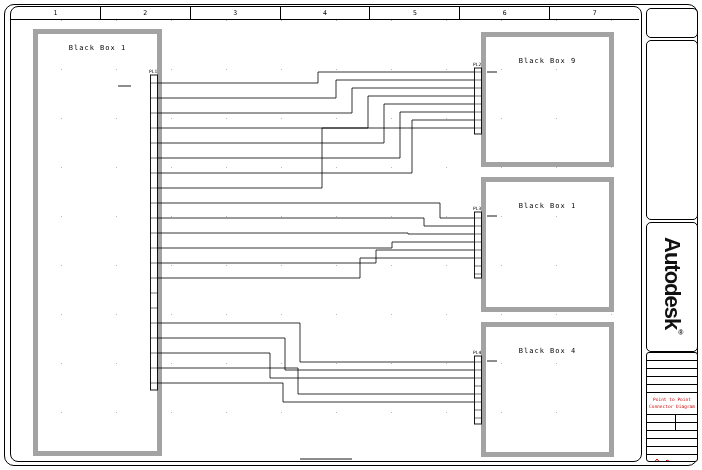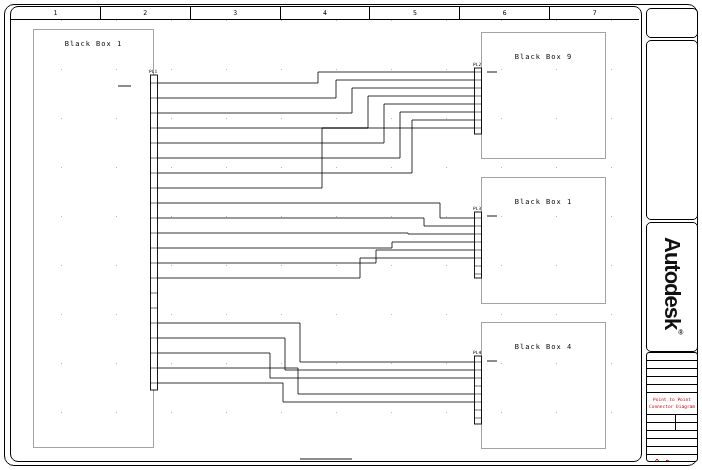--- a/index.html
+++ b/index.html
@@ -19,21 +19,21 @@
   }
   .ruler{
     position:absolute;left:11px;top:7px;width:628px;height:12px;
     display:flex;border-bottom:1px solid #000;z-index:3;
   }
   .zone{
     flex:1;display:flex;align-items:center;justify-content:center;
     font-size:6.5px;border-right:1px solid #000;
   }
   .zone:last-child{border-right:none;}
-  .bbox{position:absolute;border:1px solid #a3a3a3;z-index:1;background:transparent;}
+  .bbox{position:absolute;border:5px solid #a3a3a3;z-index:1;background:transparent;}
   .bbox-label{
     position:absolute;left:0;right:0;text-align:center;
     font-size:7px;letter-spacing:1px;white-space:nowrap;
   }
   #box1{left:33px;top:29px;width:119px;height:417px;}
   #box1 .bbox-label{top:10px;}
   #box2{left:481px;top:32px;width:123px;height:125px;}
   #box3{left:481px;top:177px;width:123px;height:125px;}
   #box4{left:481px;top:322px;width:123px;height:125px;}
   #box2 .bbox-label,#box3 .bbox-label,#box4 .bbox-label{top:20px;}

